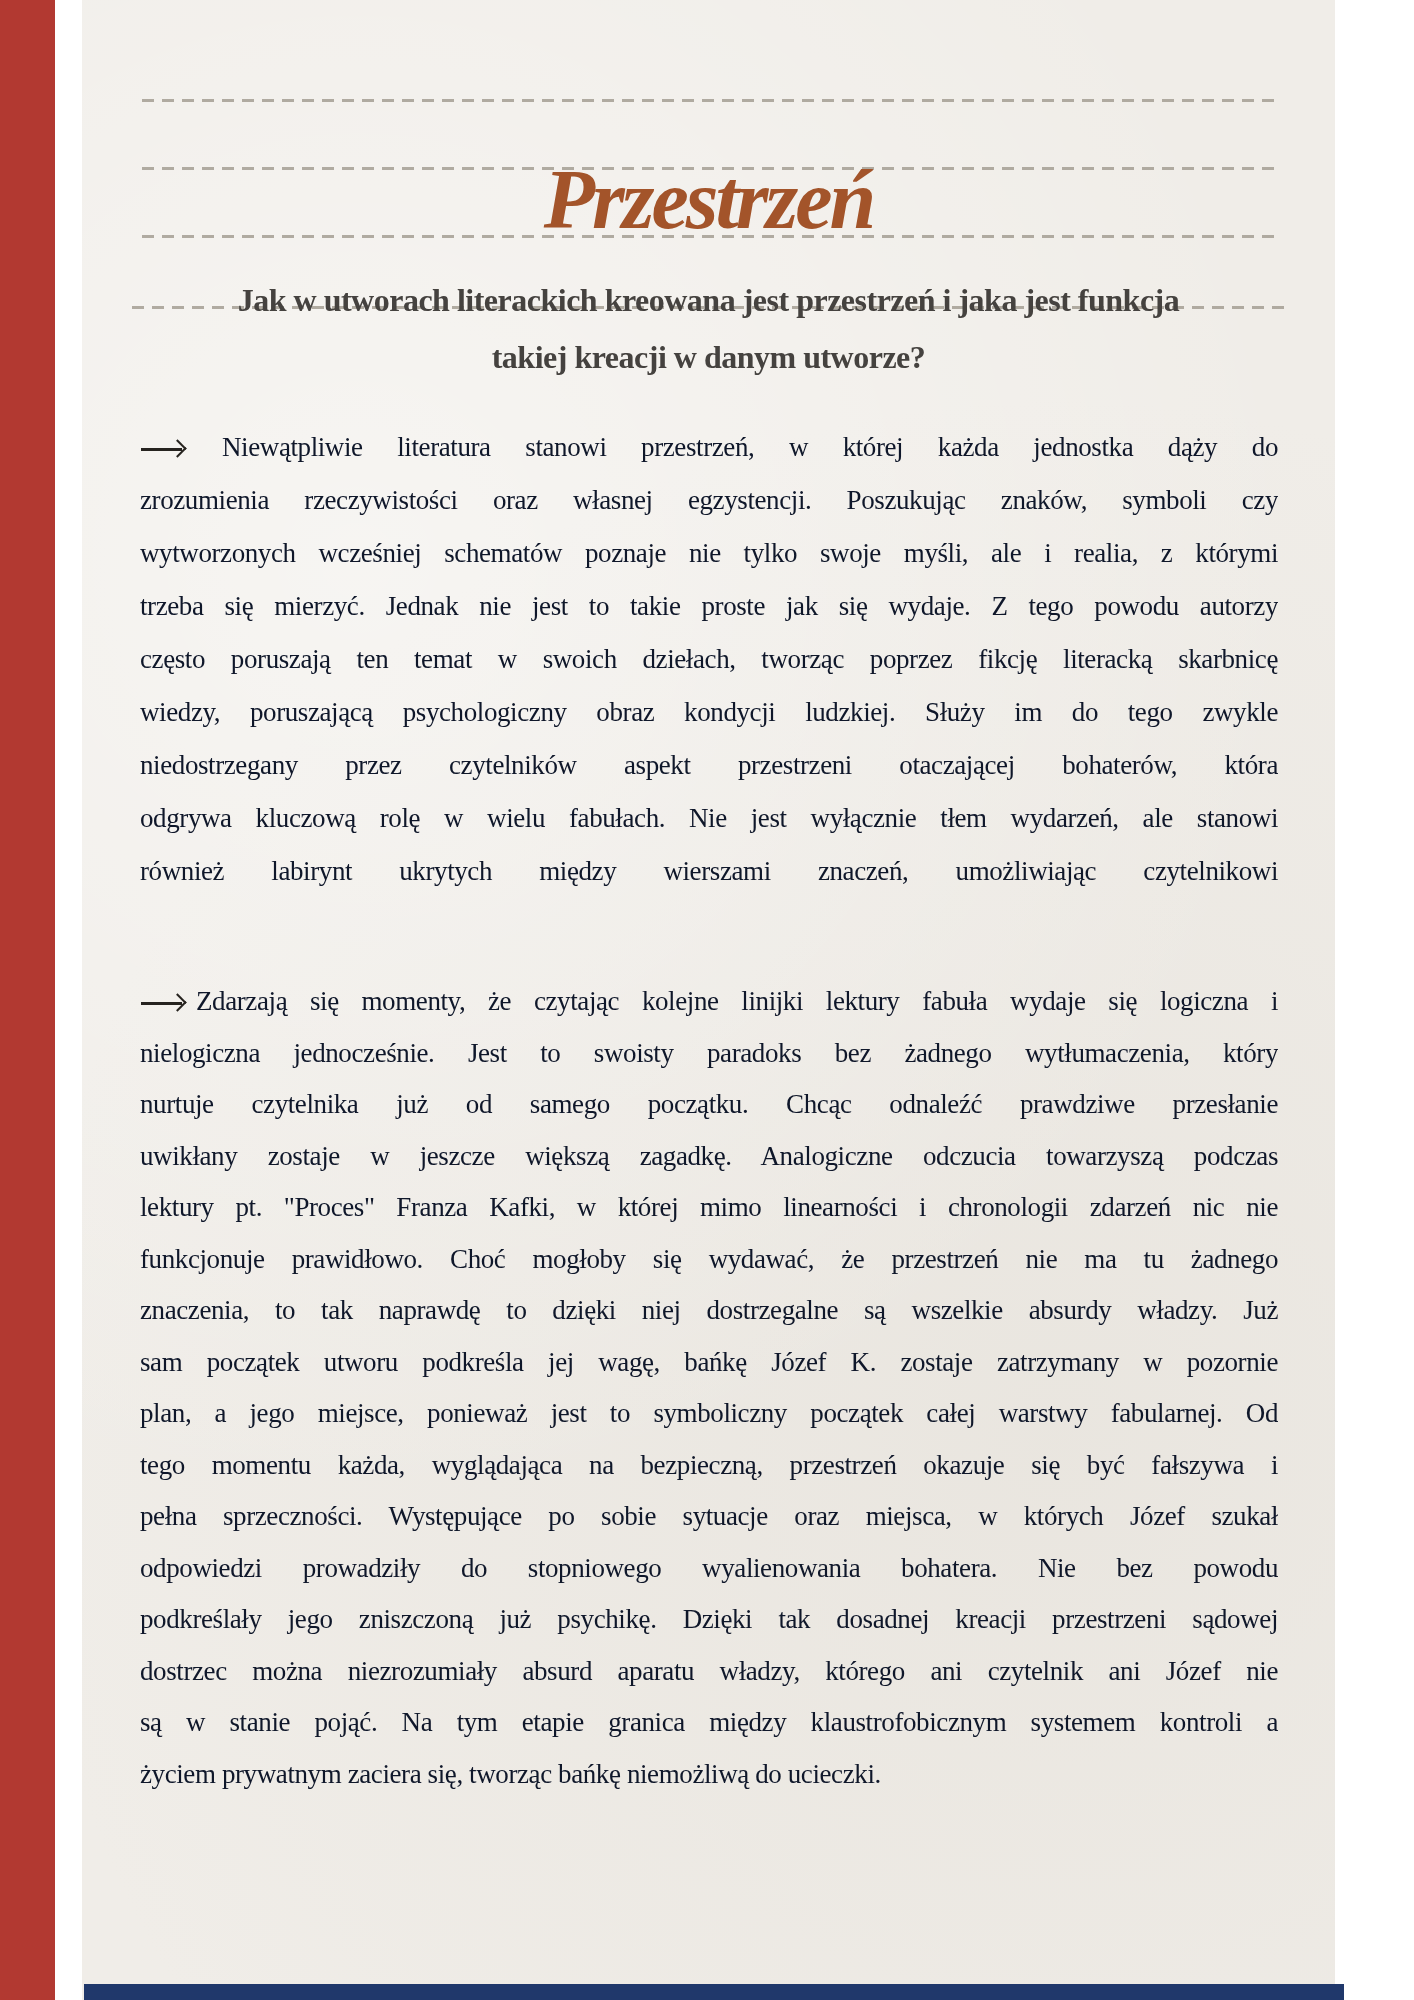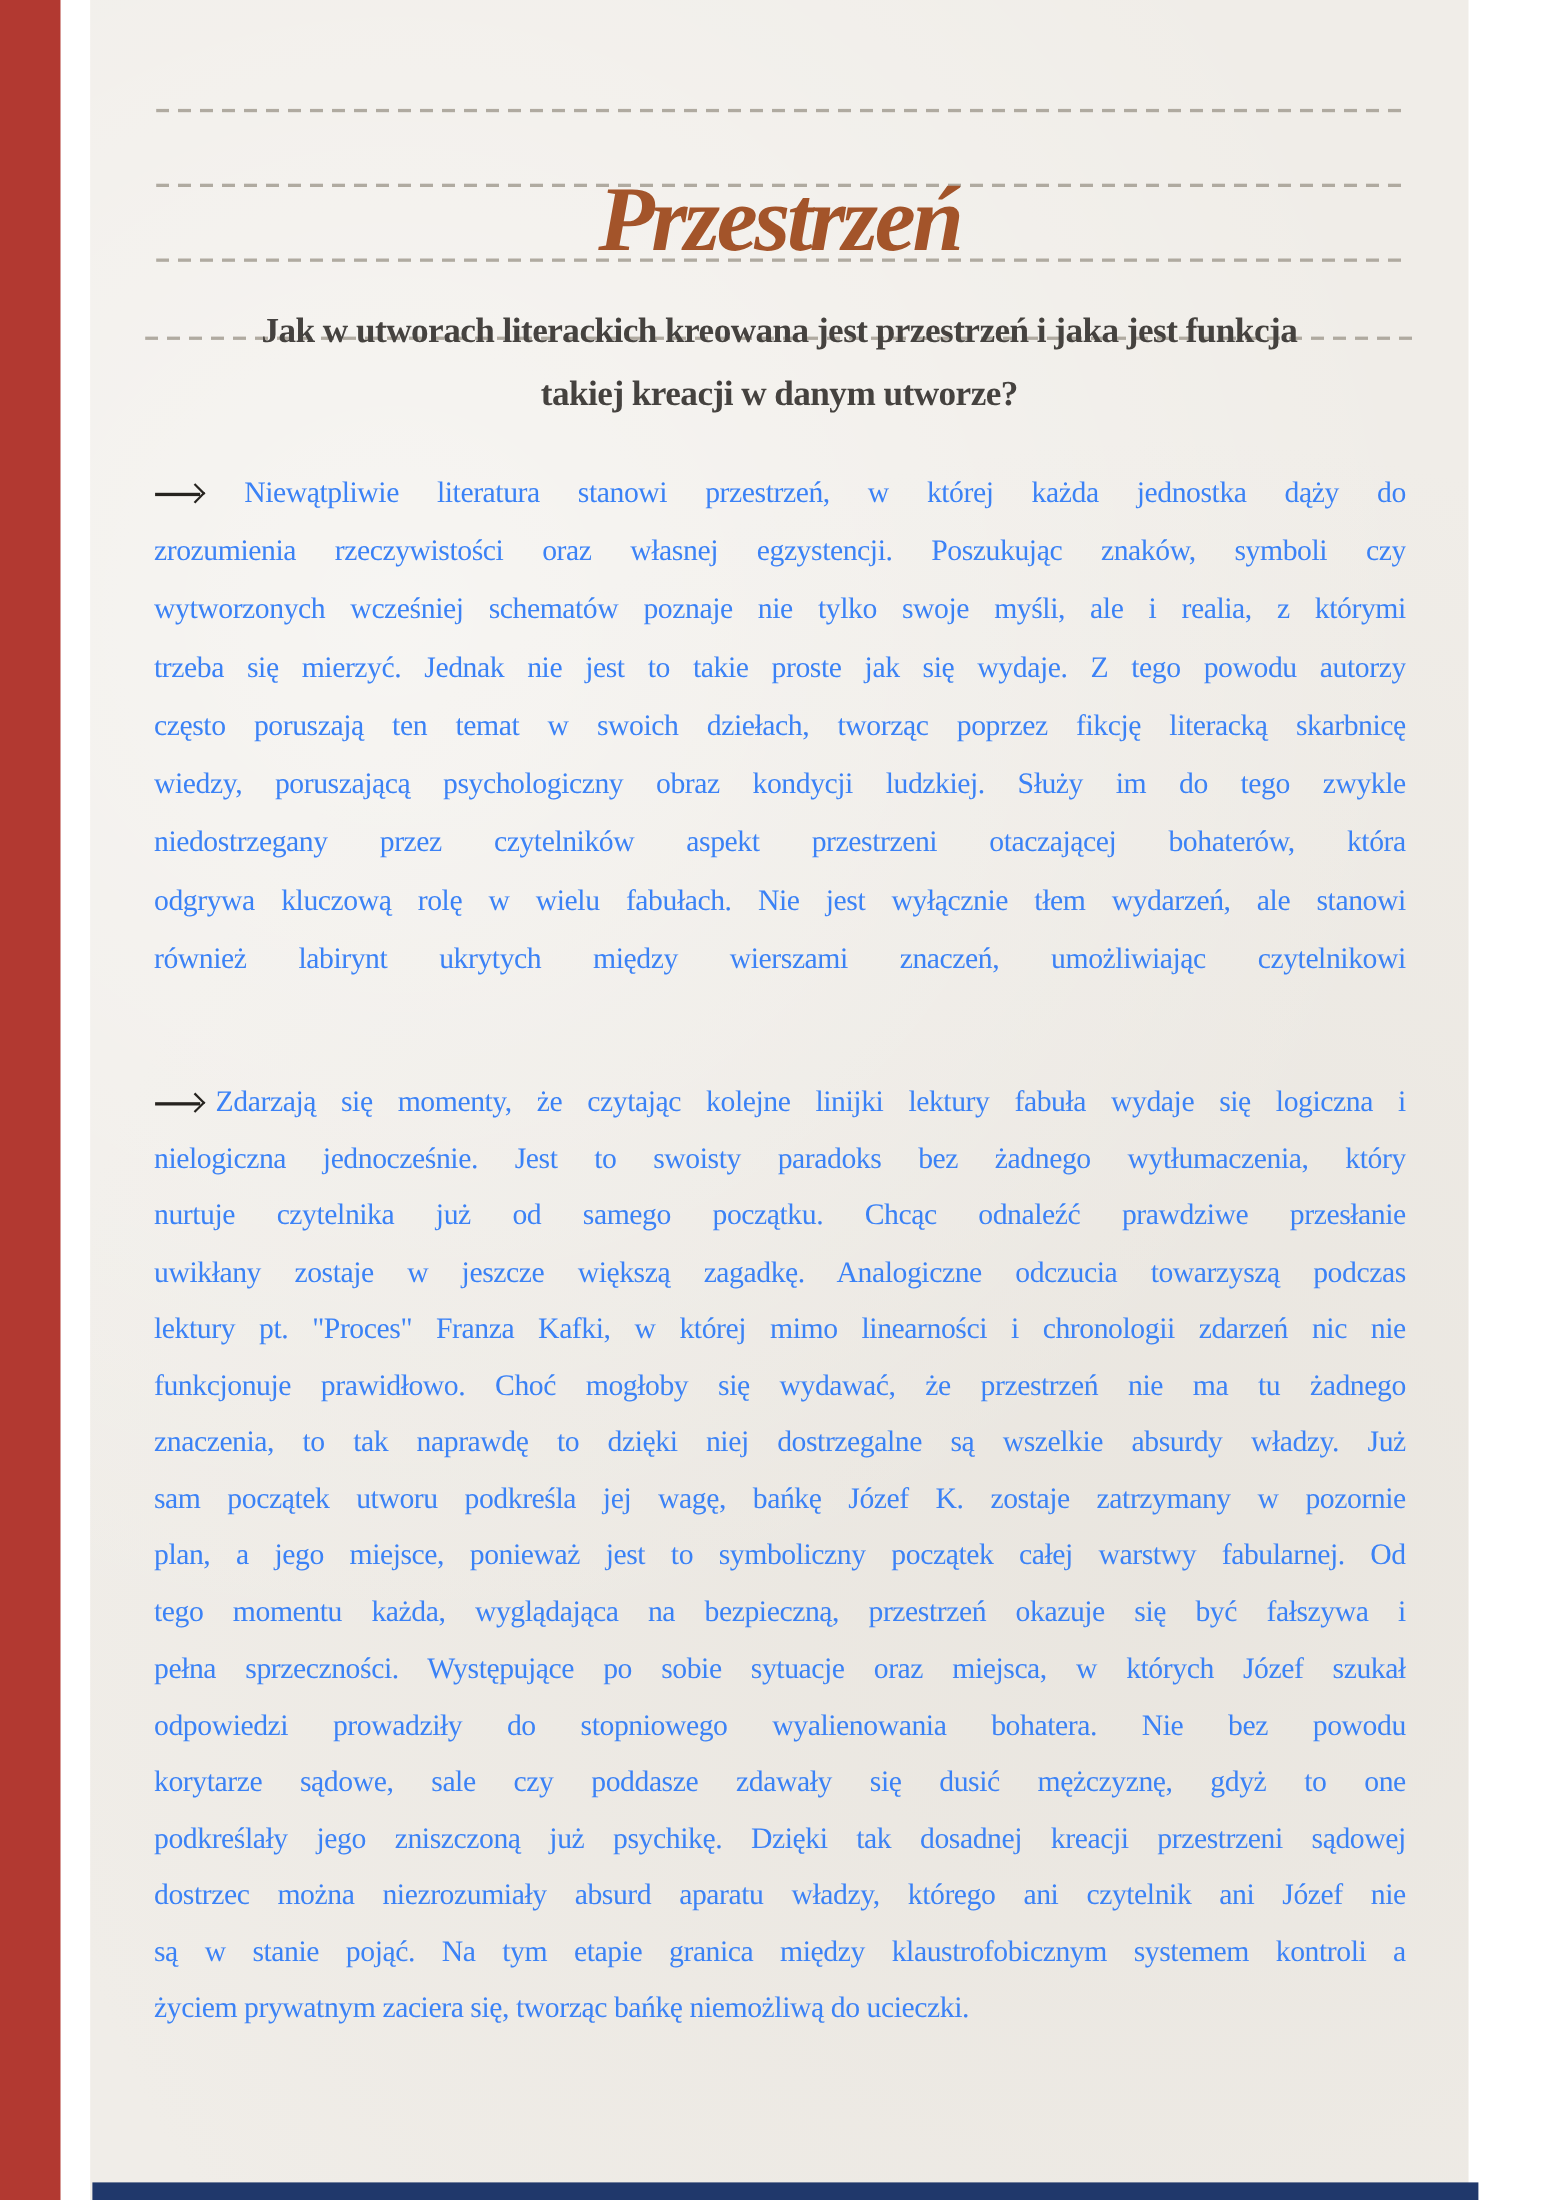--- a/index.html
+++ b/index.html
@@ -29,21 +29,21 @@
     color:#a3542a;
   }
   .subtitle{
     position:absolute;left:82px;top:272px;width:1253px;
     text-align:center;font-weight:bold;
     font-size:32px;line-height:57px;letter-spacing:-0.5px;
     color:#45423f;
   }
   .bodytext{
     position:absolute;left:140px;width:1138px;
-    color:#3b82f6;font-size:27px;letter-spacing:-0.4px;
+    color:#0f172a;font-size:27px;letter-spacing:-0.4px;
   }
   .para1{top:421px;}
   .para2{top:976px;}
   .para1 .tline{line-height:53px;height:53px;}
   .para2 .tline{line-height:51.5px;height:51.5px;}
   .tline{
     text-align:justify;text-align-last:justify;overflow:hidden;white-space:nowrap;
   }
   .tline.last{text-align-last:left;}
   
@@ -91,21 +91,20 @@
       <div class="tline">nurtuje czytelnika już od samego początku. Chcąc odnaleźć prawdziwe przesłanie</div>
       <div class="tline">uwikłany zostaje w jeszcze większą zagadkę. Analogiczne odczucia towarzyszą podczas</div>
       <div class="tline">lektury pt. "Proces" Franza Kafki, w której mimo linearności i chronologii zdarzeń nic nie</div>
       <div class="tline">funkcjonuje prawidłowo. Choć mogłoby się wydawać, że przestrzeń nie ma tu żadnego</div>
       <div class="tline">znaczenia, to tak naprawdę to dzięki niej dostrzegalne są wszelkie absurdy władzy. Już</div>
       <div class="tline">sam początek utworu podkreśla jej wagę, bańkę Józef K. zostaje zatrzymany w pozornie</div>
       <div class="tline">plan, a jego miejsce, ponieważ jest to symboliczny początek całej warstwy fabularnej. Od</div>
       <div class="tline">tego momentu każda, wyglądająca na bezpieczną, przestrzeń okazuje się być fałszywa i</div>
       <div class="tline">pełna sprzeczności. Występujące po sobie sytuacje oraz miejsca, w których Józef szukał</div>
       <div class="tline">odpowiedzi prowadziły do stopniowego wyalienowania bohatera. Nie bez powodu</div>
-      <div class="tline">korytarze sądowe, sale czy poddasze zdawały się dusić mężczyznę, gdyż to one</div>
       <div class="tline">podkreślały jego zniszczoną już psychikę. Dzięki tak dosadnej kreacji przestrzeni sądowej</div>
       <div class="tline">dostrzec można niezrozumiały absurd aparatu władzy, którego ani czytelnik ani Józef nie</div>
       <div class="tline">są w stanie pojąć. Na tym etapie granica między klaustrofobicznym systemem kontroli a</div>
       <div class="tline last">życiem prywatnym zaciera się, tworząc bańkę niemożliwą do ucieczki.</div>
     </div>
 
   <div class="bottom-stripe"></div>
 </div>
 
 </body></html>

